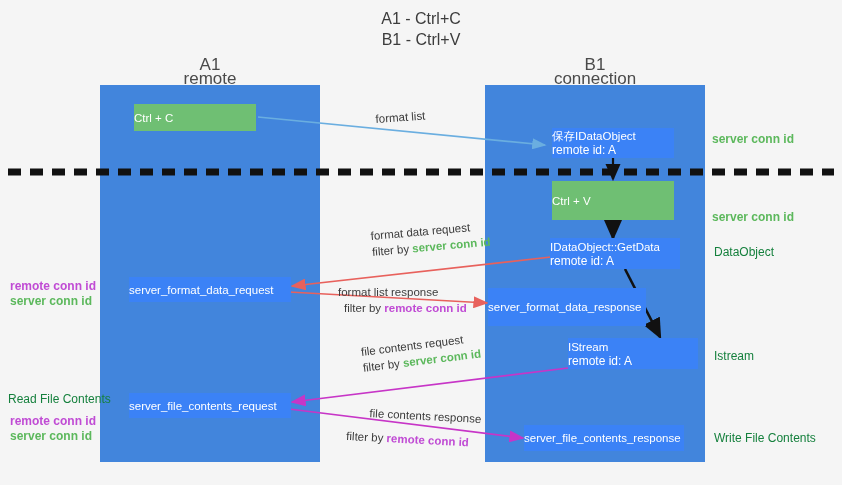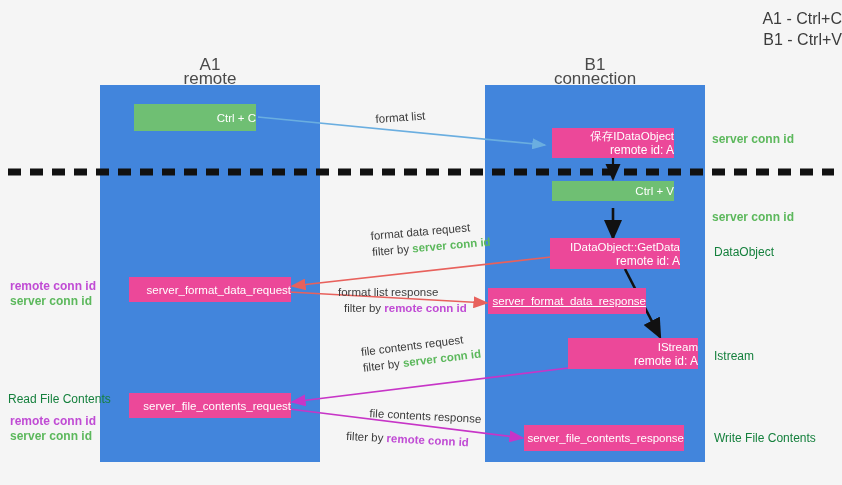--- a/index.html
+++ b/index.html
@@ -9,37 +9,37 @@
     font-family:"Liberation Sans", sans-serif;
     overflow:hidden;
     position:relative;
     color:#404040;
   }
   #stage{position:absolute;left:0;top:0;width:842px;height:485px;}
   svg#wires{position:absolute;left:0;top:0;width:842px;height:485px;pointer-events:none;}
 
   .title{
     position:absolute;left:0;top:8px;width:842px;
-    text-align:right;font-size:16px;line-height:21px;color:#3c3c3c;
+    text-align:center;font-size:16px;line-height:21px;color:#3c3c3c;
   }
 
   .lane{
     position:absolute;background:#4285dc;
   }
   .lane-head{
     position:absolute;text-align:center;font-size:17px;line-height:14px;color:#4a4a4a;
   }
 
   .node{
     position:absolute;box-sizing:border-box;
-    display:flex;flex-direction:column;align-items:flex-end;justify-content:center;
+    display:flex;flex-direction:column;align-items:flex-start;justify-content:center;
     color:#ffffff;font-size:11.5px;line-height:14px;text-align:center;
   }
   .node.green{background:#6fbf73;}
-  .node.orange{background:#ec4899;}
+  .node.orange{background:#3b82f6;}
   .node .l2{font-size:12px;}
 
   .sidelabel{position:absolute;font-size:12px;line-height:15px;}
   .green-txt{color:#5cb85c;font-weight:bold;}
   .purple-txt{color:#c04bd4;font-weight:bold;}
   .dark-txt{color:#15803d;}
 
   .edge-label{
     position:absolute;font-size:11.5px;line-height:16px;color:#3c3c3c;
     white-space:nowrap;
@@ -113,30 +113,30 @@
 
   <div class="node orange" style="left:129px;top:393px;width:162px;height:25px;">
     <div>server_file_contents_request</div>
   </div>
 
   <div class="node orange" style="left:552px;top:128px;width:122px;height:30px;">
     <div>保存IDataObject</div>
     <div class="l2">remote id: A</div>
   </div>
 
-  <div class="node green" style="left:552px;top:181px;width:122px;height:20px;">
+  <div class="node green" style="left:552px;top:181px;width:122px;height:39px;">
     <div>Ctrl + V</div>
   </div>
 
   <div class="node orange" style="left:550px;top:238px;width:130px;height:31px;">
     <div>IDataObject::GetData</div>
     <div class="l2">remote id: A</div>
   </div>
 
-  <div class="node orange" style="left:488px;top:288px;width:158px;height:26px;text-decoration:underline;">
+  <div class="node orange" style="left:488px;top:288px;width:158px;height:38px;">
     <div>server_format_data_response</div>
   </div>
 
   <div class="node orange" style="left:568px;top:338px;width:130px;height:31px;">
     <div>IStream</div>
     <div class="l2">remote id: A</div>
   </div>
 
   <div class="node orange" style="left:524px;top:425px;width:160px;height:26px;">
     <div>server_file_contents_response</div>

